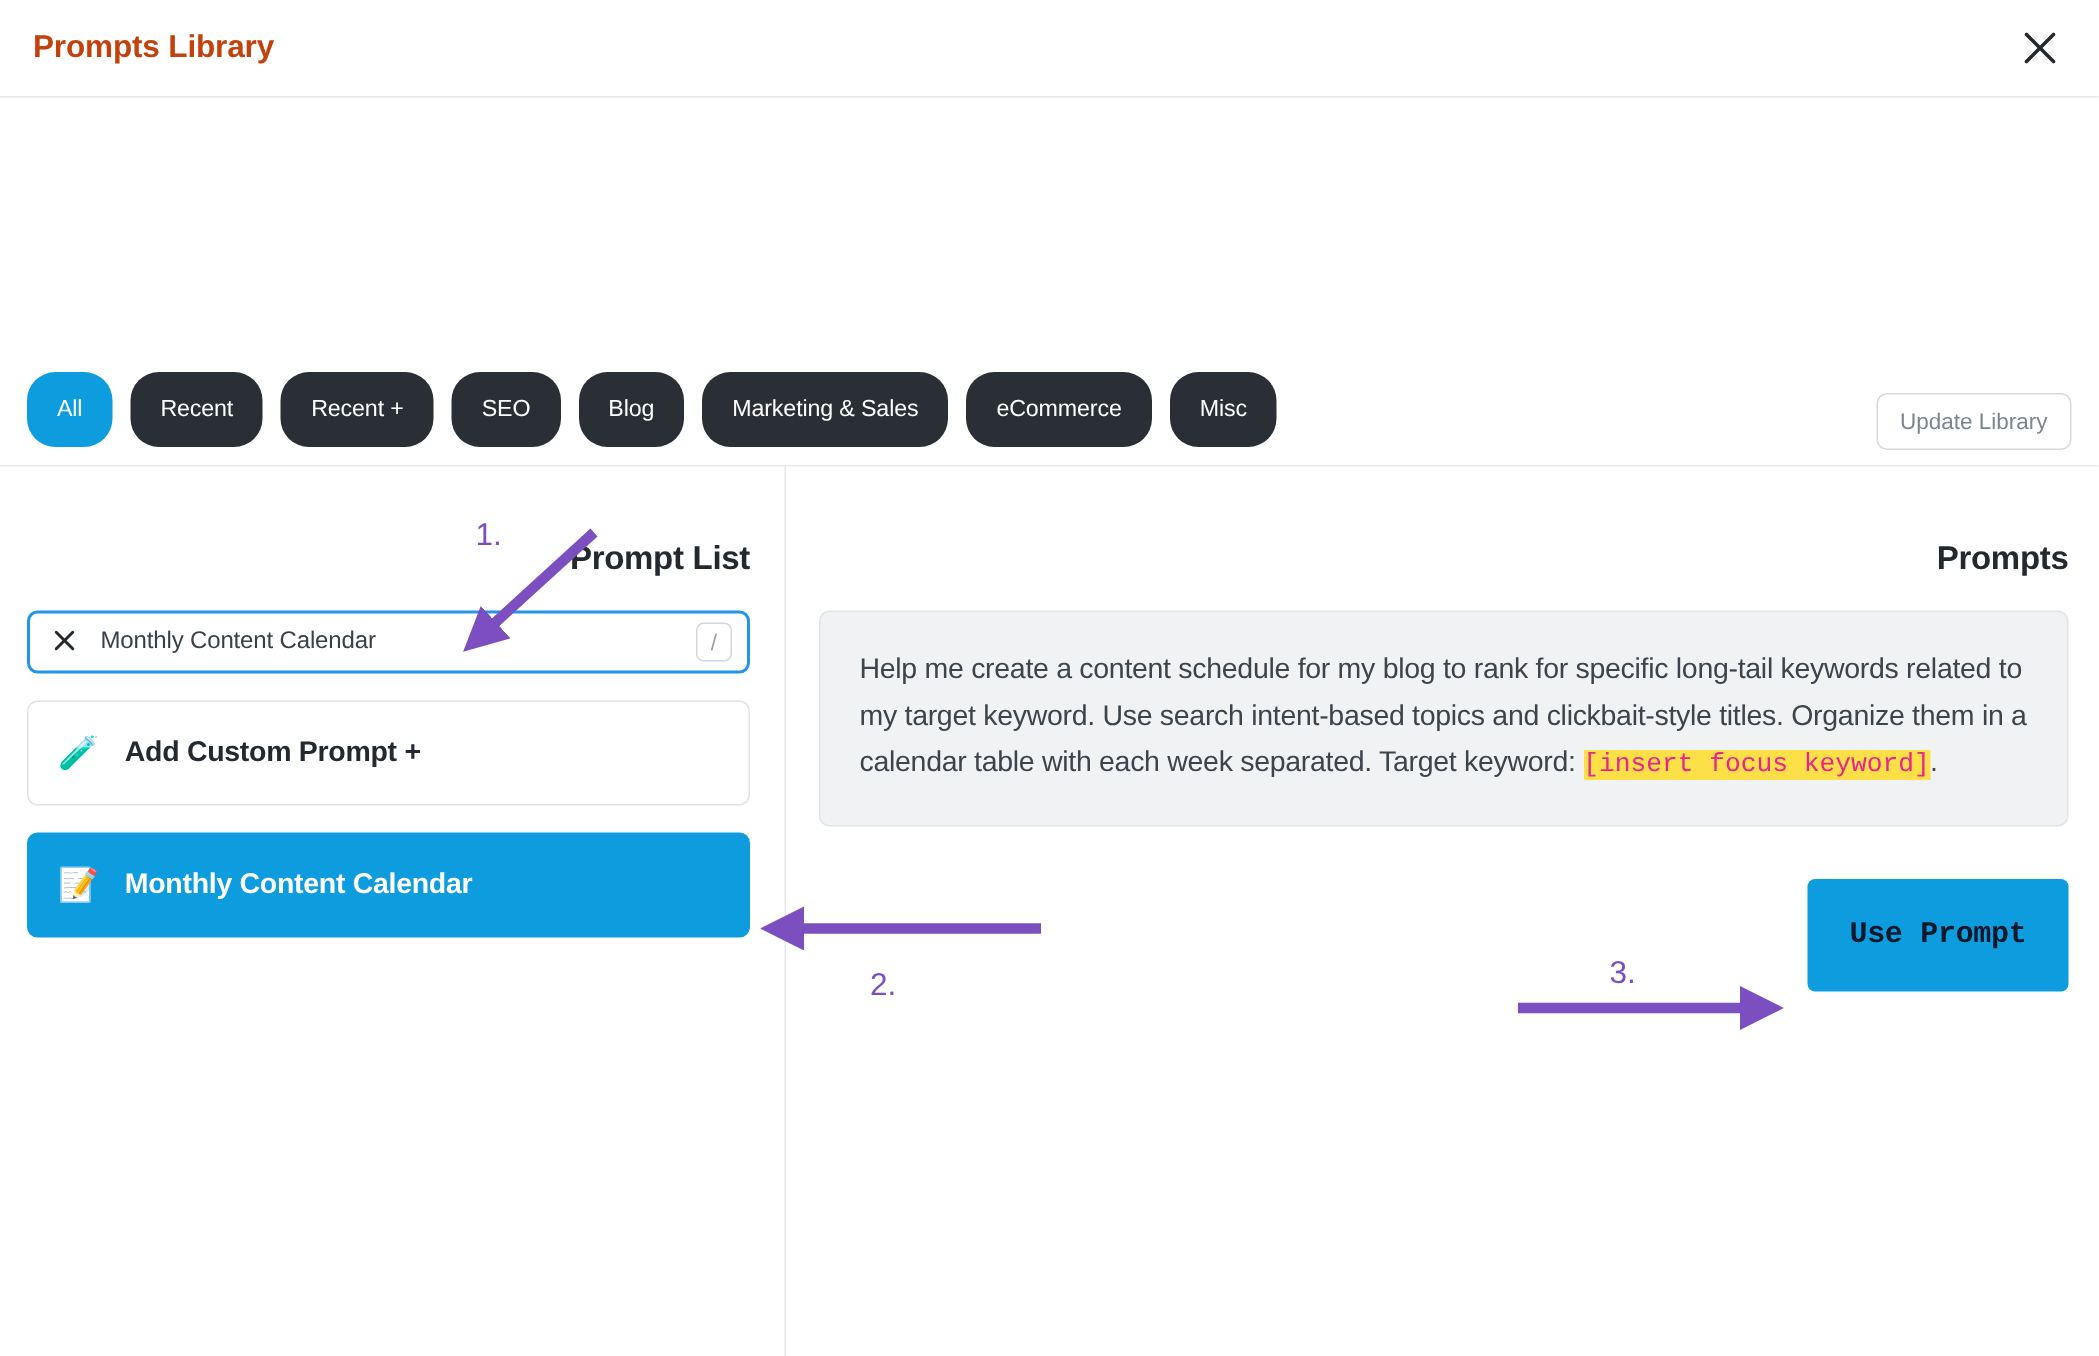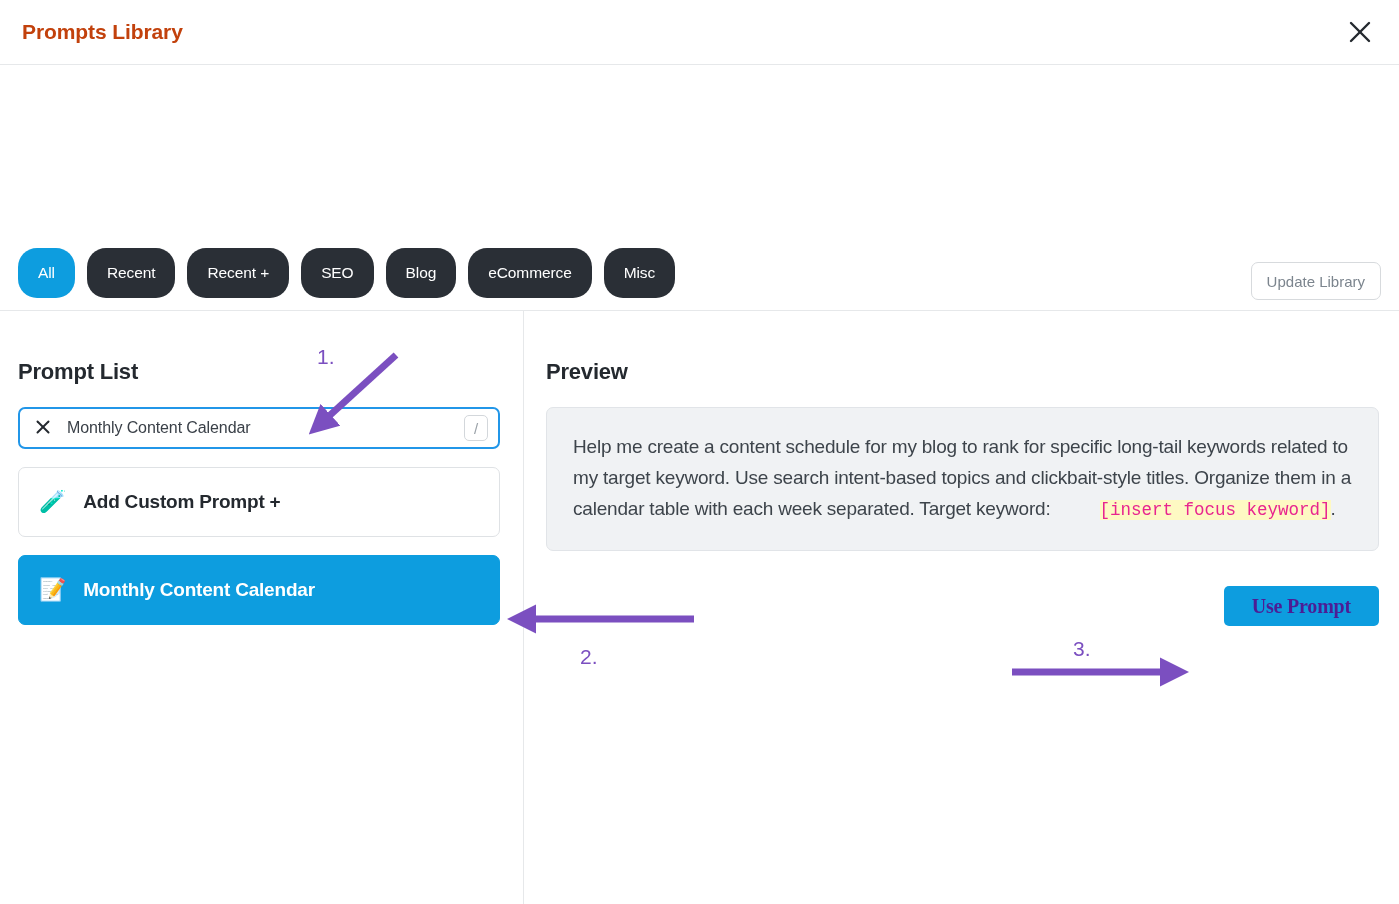--- a/index.html
+++ b/index.html
@@ -119,20 +119,21 @@
     padding: 48px 20px 0 22px;
     position: relative;
   }
 
   .pane-heading {
     font-size: 22px;
     font-weight: 700;
     color: #24292f;
     letter-spacing: -0.2px;
     margin-bottom: 22px;
+    text-align: right;
   }
 
   
   .search-box {
     position: relative;
     height: 42px;
     border: 2px solid #2196e8;
     border-radius: 7px;
     background: #ffffff;
     display: flex;
@@ -214,37 +215,36 @@
     background: #f0f2f4;
     padding: 24px 26px 26px 26px;
     font-size: 19px;
     line-height: 1.62;
     color: #3d444b;
     letter-spacing: -0.2px;
   }
   .ph {
     font-family: "Liberation Mono", monospace;
     color: #e8258f;
-    background: #fef9c3;
+    background: #fde047;
     font-size: 17.5px;
     letter-spacing: 0;
-    margin-left: 44px;
   }
 
   .use-prompt {
     position: absolute;
     right: 20px;
     top: 275px;
-    height: 40px;
+    height: 75px;
     padding: 0 28px;
     border: none;
     border-radius: 5px;
     background: #0d9ddf;
-    color: #4c1d95;
-    font-family: Liberation Serif, serif;
+    color: #0f172a;
+    font-family: Liberation Mono, monospace;
     font-size: 20px;
     font-weight: 600;
     letter-spacing: -0.2px;
     cursor: pointer;
   }
 
   
   .annotations {
     position: absolute;
     inset: 0;
@@ -276,20 +276,21 @@
   </button>
 </div>
 
 <div class="filterbar">
   <div class="pill-row">
     <button class="pill active">All</button>
     <button class="pill">Recent</button>
     <button class="pill">Recent +</button>
     <button class="pill">SEO</button>
     <button class="pill">Blog</button>
+    <button class="pill">Marketing &amp; Sales</button>
     <button class="pill">eCommerce</button>
     <button class="pill">Misc</button>
   </div>
   <button class="update-library">Update Library</button>
 </div>
 
 <div class="body">
 
   <div class="left-pane">
     <div class="pane-heading">Prompt List</div>
@@ -315,21 +316,21 @@
       <div class="prompt-item selected">
         <span class="prompt-emoji">📝</span>
         <span>Monthly Content Calendar</span>
       </div>
     </div>
   </div>
 
   <div class="v-divider"></div>
 
   <div class="right-pane">
-    <div class="pane-heading">Preview</div>
+    <div class="pane-heading">Prompts</div>
 
     <div class="preview-box"><span>Help me create a content schedule for my blog to rank for specific long-tail keywords related to my target keyword. Use search intent-based topics and clickbait-style titles. Organize them in a calendar table with each week separated. Target keyword: </span><span class="ph">[insert focus keyword]</span><span>.</span></div>
 
     <button class="use-prompt">Use Prompt</button>
   </div>
 </div>
 
 <div class="annotations">
   <svg width="1399" height="904" viewBox="0 0 1399 904">
     <defs>

